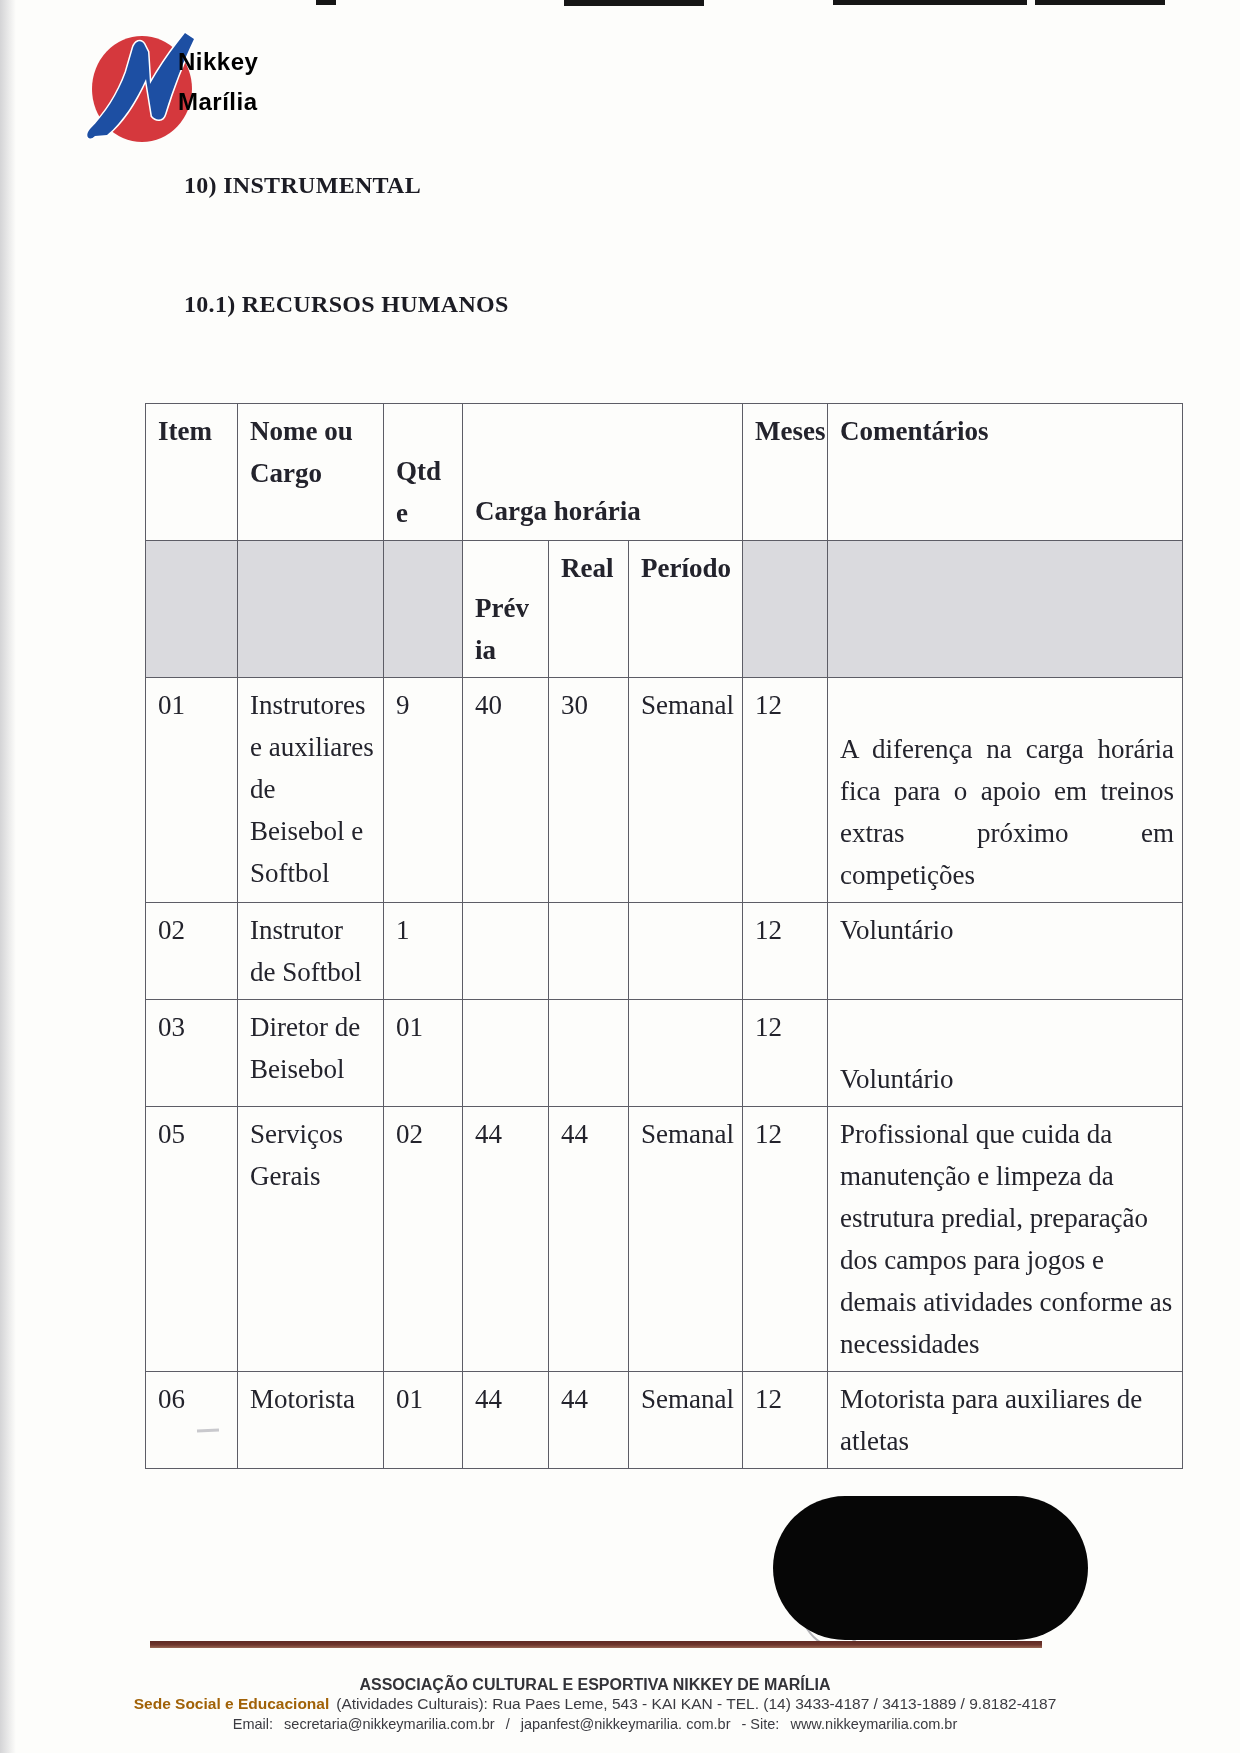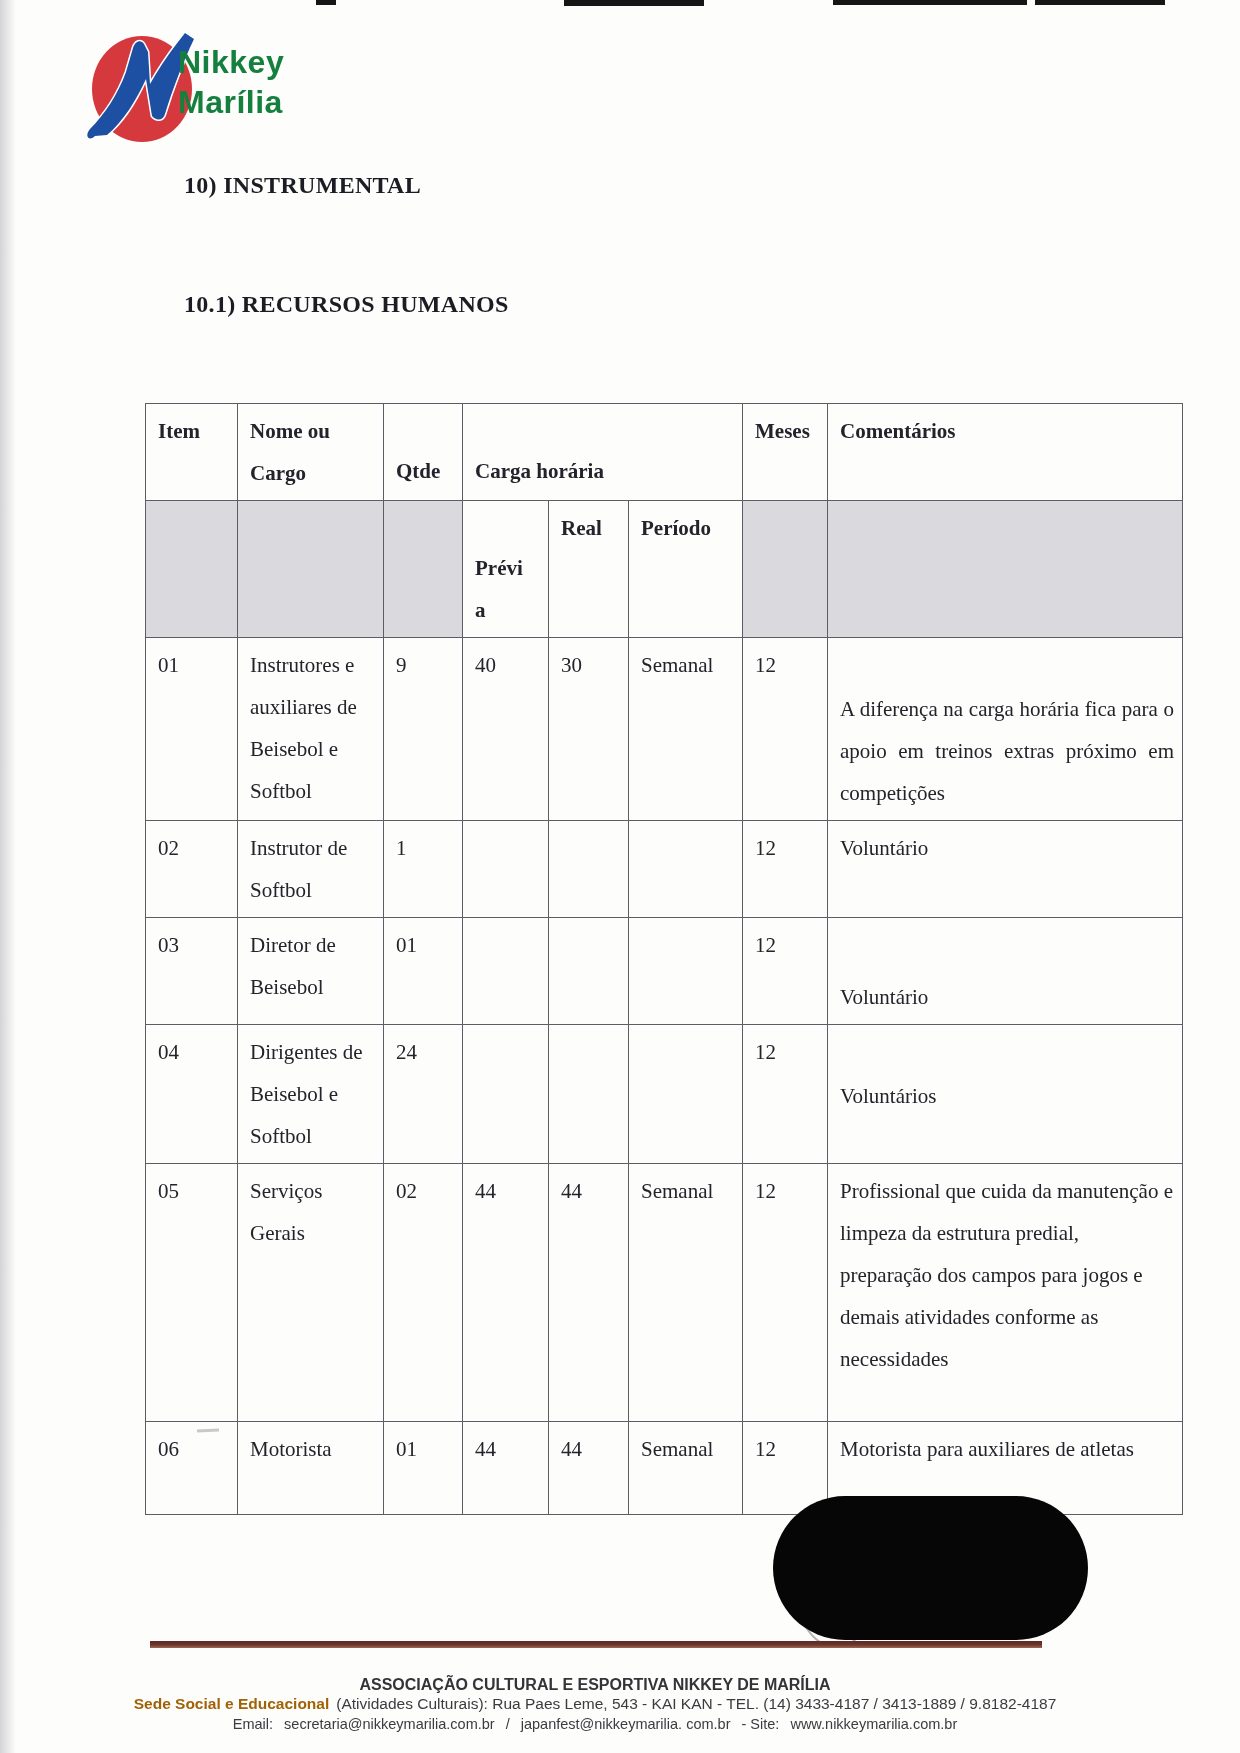--- a/index.html
+++ b/index.html
@@ -27,40 +27,40 @@
     position:absolute; left:197px; top:1429px; width:22px; height:3px;
     background:#c9c9cd; transform:rotate(-2deg);
   }
 
   
   .logo { position:absolute; left:85px; top:30px; width:235px; height:118px; }
   .logo svg { position:absolute; left:0; top:0; }
   .logo-text {
     position:absolute; left:93px;
     font-family:"Liberation Sans", sans-serif;
-    font-weight:bold; font-size:32px; line-height:38px;
-    color:#15803d; letter-spacing:.5px; white-space:nowrap;
+    font-weight:bold; font-size:24px; line-height:38px;
+    color:#000000; letter-spacing:.5px; white-space:nowrap;
   }
   .logo-text.l1 { top:13px; }
   .logo-text.l2 { top:53px; }
 
   
   .h-sec {
     position:absolute; left:184px;
     font-weight:bold; font-size:24px; letter-spacing:.3px; color:#1c1c24;
     white-space:nowrap;
   }
   .h1 { top:172px; }
   .h2 { top:291px; }
 
   
   table.rh {
     position:absolute; left:145px; top:403px; width:1037px;
     border-collapse:collapse; table-layout:fixed;
-    font-size:21px; line-height:42px; color:#23232c;
+    font-size:27px; line-height:42px; color:#23232c;
   }
   table.rh th, table.rh td {
     border:1.5px solid #5d5d66;
     vertical-align:top; text-align:left;
     padding:6px 8px 6px 12px;
     font-weight:normal;
   }
   table.rh th { font-weight:bold; }
   .gray { background:#dadade; }
   td.nome, th.nome { padding:6px 8px 6px 10px; }
@@ -195,32 +195,20 @@
     <td class="nome just">Diretor de Beisebol</td>
     <td>01</td>
     <td></td>
     <td></td>
     <td></td>
     <td>12</td>
     <td>
           <div class="push2">Voluntário</div>
         </td>
   </tr>
-  <tr class="r4">
-    <td>04</td>
-    <td class="nome just">Dirigentes de Beisebol e Softbol</td>
-    <td>24</td>
-    <td></td>
-    <td></td>
-    <td></td>
-    <td>12</td>
-    <td>
-          <div class="push">Voluntários</div>
-        </td>
-  </tr>
   <tr class="r5">
     <td>05</td>
     <td class="nome">Serviços Gerais</td>
     <td>02</td>
     <td>44</td>
     <td>44</td>
     <td>Semanal</td>
     <td>12</td>
     <td class="just">Profissional que cuida da manutenção e limpeza da estrutura predial, preparação dos campos para jogos e demais atividades conforme as necessidades</td>
   </tr>

